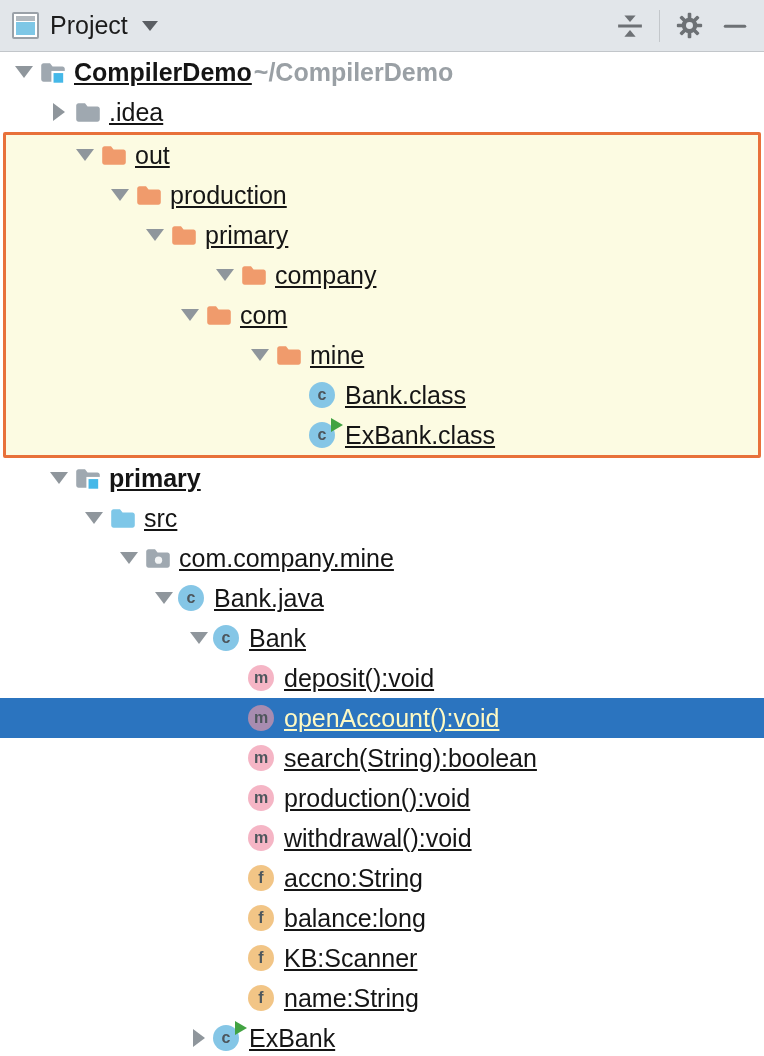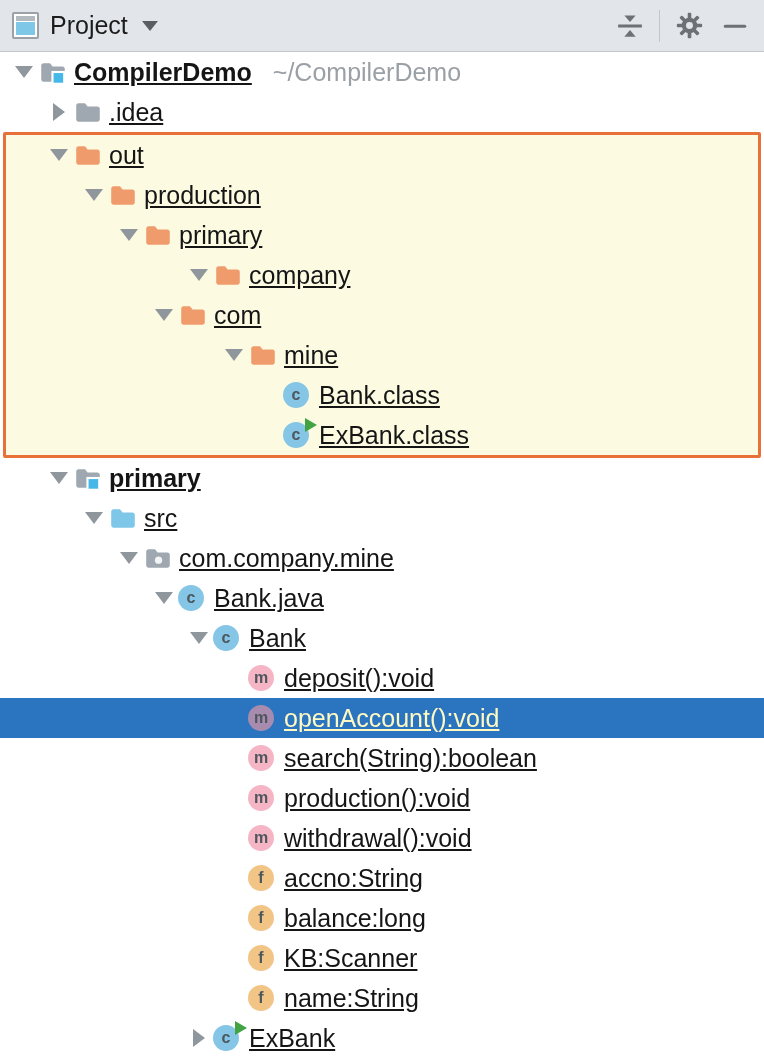--- a/index.html
+++ b/index.html
@@ -26,21 +26,21 @@
     border-left:8px solid transparent;border-right:8px solid transparent;
     border-top:10px solid #5a5e63;
   }
   .tb-actions{margin-left:auto;display:flex;align-items:center;gap:12px;}
   .tb-btn{display:flex;align-items:center;justify-content:center;width:34px;height:34px;}
   .tb-sep{width:1px;height:32px;background:#c3c7cb;}
   
   .tree{background:#fff;}
   .row{display:flex;align-items:center;height:40px;font-size:25px;color:#151515;}
   .row .label{margin-left:2px;white-space:pre;text-decoration:underline;}
-  .row .suffix{margin-left:21px;color:var(--suffix);}
+  .row .suffix{margin-left:2px;color:var(--suffix);font-weight:bold;}
   .row.bold .label{font-weight:700;}
   .row.selected{background:var(--selection);}
   .row.selected .label{color:#fef9c3;}
   .indent{flex:none;height:40px;}
   .arrow{width:28px;height:40px;flex:none;display:flex;align-items:center;justify-content:center;}
   .arrow.expanded::before{
     content:"";width:0;height:0;
     border-left:9px solid transparent;border-right:9px solid transparent;
     border-top:12px solid var(--arrow);
   }
@@ -58,21 +58,21 @@
   .cls{position:relative;display:inline-flex;}
   .run-arrow{
     position:absolute;top:-4px;right:-8px;width:0;height:0;
     border-top:7px solid transparent;border-bottom:7px solid transparent;
     border-left:12px solid var(--run-green);
   }
   .highlight-box{
     margin:0 3px;border:3px solid var(--highlight-border);border-radius:2px;
     background:var(--highlight-bg);box-sizing:border-box;
   }
-  .highlight-box .row{margin-left:-6px;}
+  .highlight-box .row{margin-left:-6px;padding-left:26px;}
 </style>
 </head>
 <body>
 
 <div class="toolbar">
   <div class="tw-title">
     <span class="pw-icon">
         <span class="pw-top"></span>
         <span class="pw-body"></span>
       </span>

